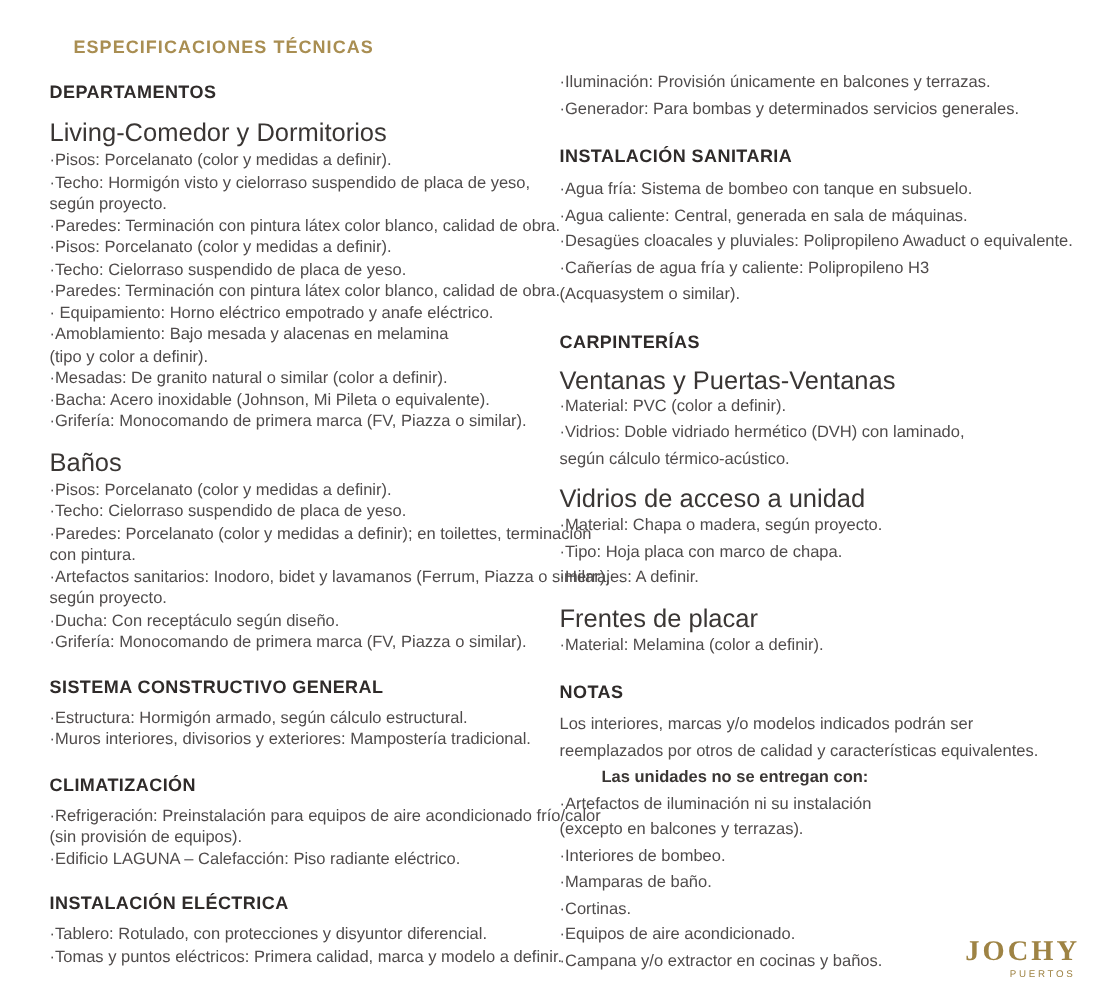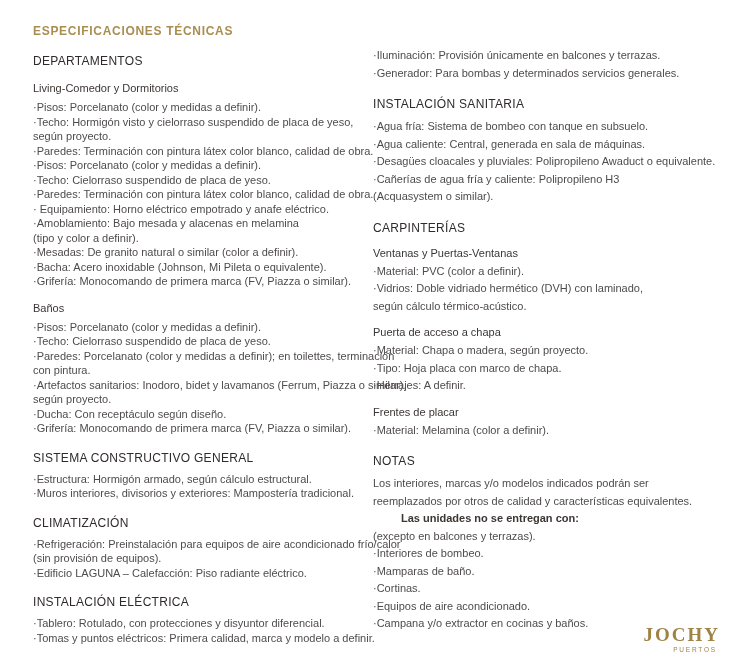--- a/index.html
+++ b/index.html
@@ -10,21 +10,21 @@
   }
   .page{
     position:relative;
     width:735px;height:670px;
     background:#ffffff;
     box-sizing:border-box;
     padding:24px 14px 0 33px;
     overflow:hidden;
   }
   .title{
-    margin:0 0 9px 0;
+    margin:0 0 9px 16px;
     font-size:12px;
     font-weight:bold;
     letter-spacing:.7px;
     color:var(--c-accent,#a98e52);
     line-height:14px;
   }
   .columns{
     display:flex;
     align-items:flex-start;
   }
@@ -33,29 +33,29 @@
   .col-right{flex:1;min-width:0;}
   .ln{
     color:var(--c-body,#4f4b4b);
     font-size:11px;
     line-height:14.5px;
     white-space:nowrap;
   }
   .col-right .ln{line-height:17.5px;}
   .ln.h2{
     font-size:12px;
-    font-weight:normal;
+    font-weight:bold;
     letter-spacing:.3px;
     color:var(--c-heading,#2f2b2a);
     line-height:15px;
     margin:15px 0 6px 0;
   }
   .col-left .ln.h2:first-child{margin-top:7px;}
   .ln.h3{
-    font-size:11px;
+    font-size:17px;
     color:#3a3634;
     line-height:15px;
     margin:12px 0 4px 0;
   }
   .col-right .ln.h3{margin:10px 0 2px 0;}
   .ln.strong{
     font-weight:bold;
     color:#3a3634;
     margin-left:28px;
   }
@@ -131,30 +131,31 @@
         <div class="ln body">·Agua fría: Sistema de bombeo con tanque en subsuelo.</div>
         <div class="ln body">·Agua caliente: Central, generada en sala de máquinas.</div>
         <div class="ln body">·Desagües cloacales y pluviales: Polipropileno Awaduct o equivalente.</div>
         <div class="ln body">·Cañerías de agua fría y caliente: Polipropileno H3</div>
         <div class="ln body">(Acquasystem o similar).</div>
         <div class="ln h2">CARPINTERÍAS</div>
         <div class="ln h3">Ventanas y Puertas-Ventanas</div>
         <div class="ln body">·Material: PVC (color a definir).</div>
         <div class="ln body">·Vidrios: Doble vidriado hermético (DVH) con laminado,</div>
         <div class="ln body">según cálculo  térmico-acústico.</div>
-        <div class="ln h3">Puerta de acceso a chapa</div>
+        <div class="ln h3">Vidrios de acceso a unidad</div>
         <div class="ln body">·Material: Chapa o madera, según proyecto.</div>
         <div class="ln body">·Tipo: Hoja placa con marco de chapa.</div>
         <div class="ln body">·Herrajes: A definir.</div>
         <div class="ln h3">Frentes de placar</div>
         <div class="ln body">·Material: Melamina (color a definir).</div>
         <div class="ln h2">NOTAS</div>
         <div class="ln body">Los interiores, marcas y/o modelos indicados podrán ser</div>
         <div class="ln body">reemplazados por otros de calidad y características equivalentes.</div>
         <div class="ln strong">Las unidades no se entregan con:</div>
+        <div class="ln body">·Artefactos de iluminación ni su instalación</div>
         <div class="ln body">(excepto en balcones y terrazas).</div>
         <div class="ln body">·Interiores de bombeo.</div>
         <div class="ln body">·Mamparas de baño.</div>
         <div class="ln body">·Cortinas.</div>
         <div class="ln body">·Equipos de aire acondicionado.</div>
         <div class="ln body">·Campana y/o extractor en cocinas y baños.</div>
       </div>
   </div>
   <div class="logo">
     <div class="logo-word">JOCHY</div>

